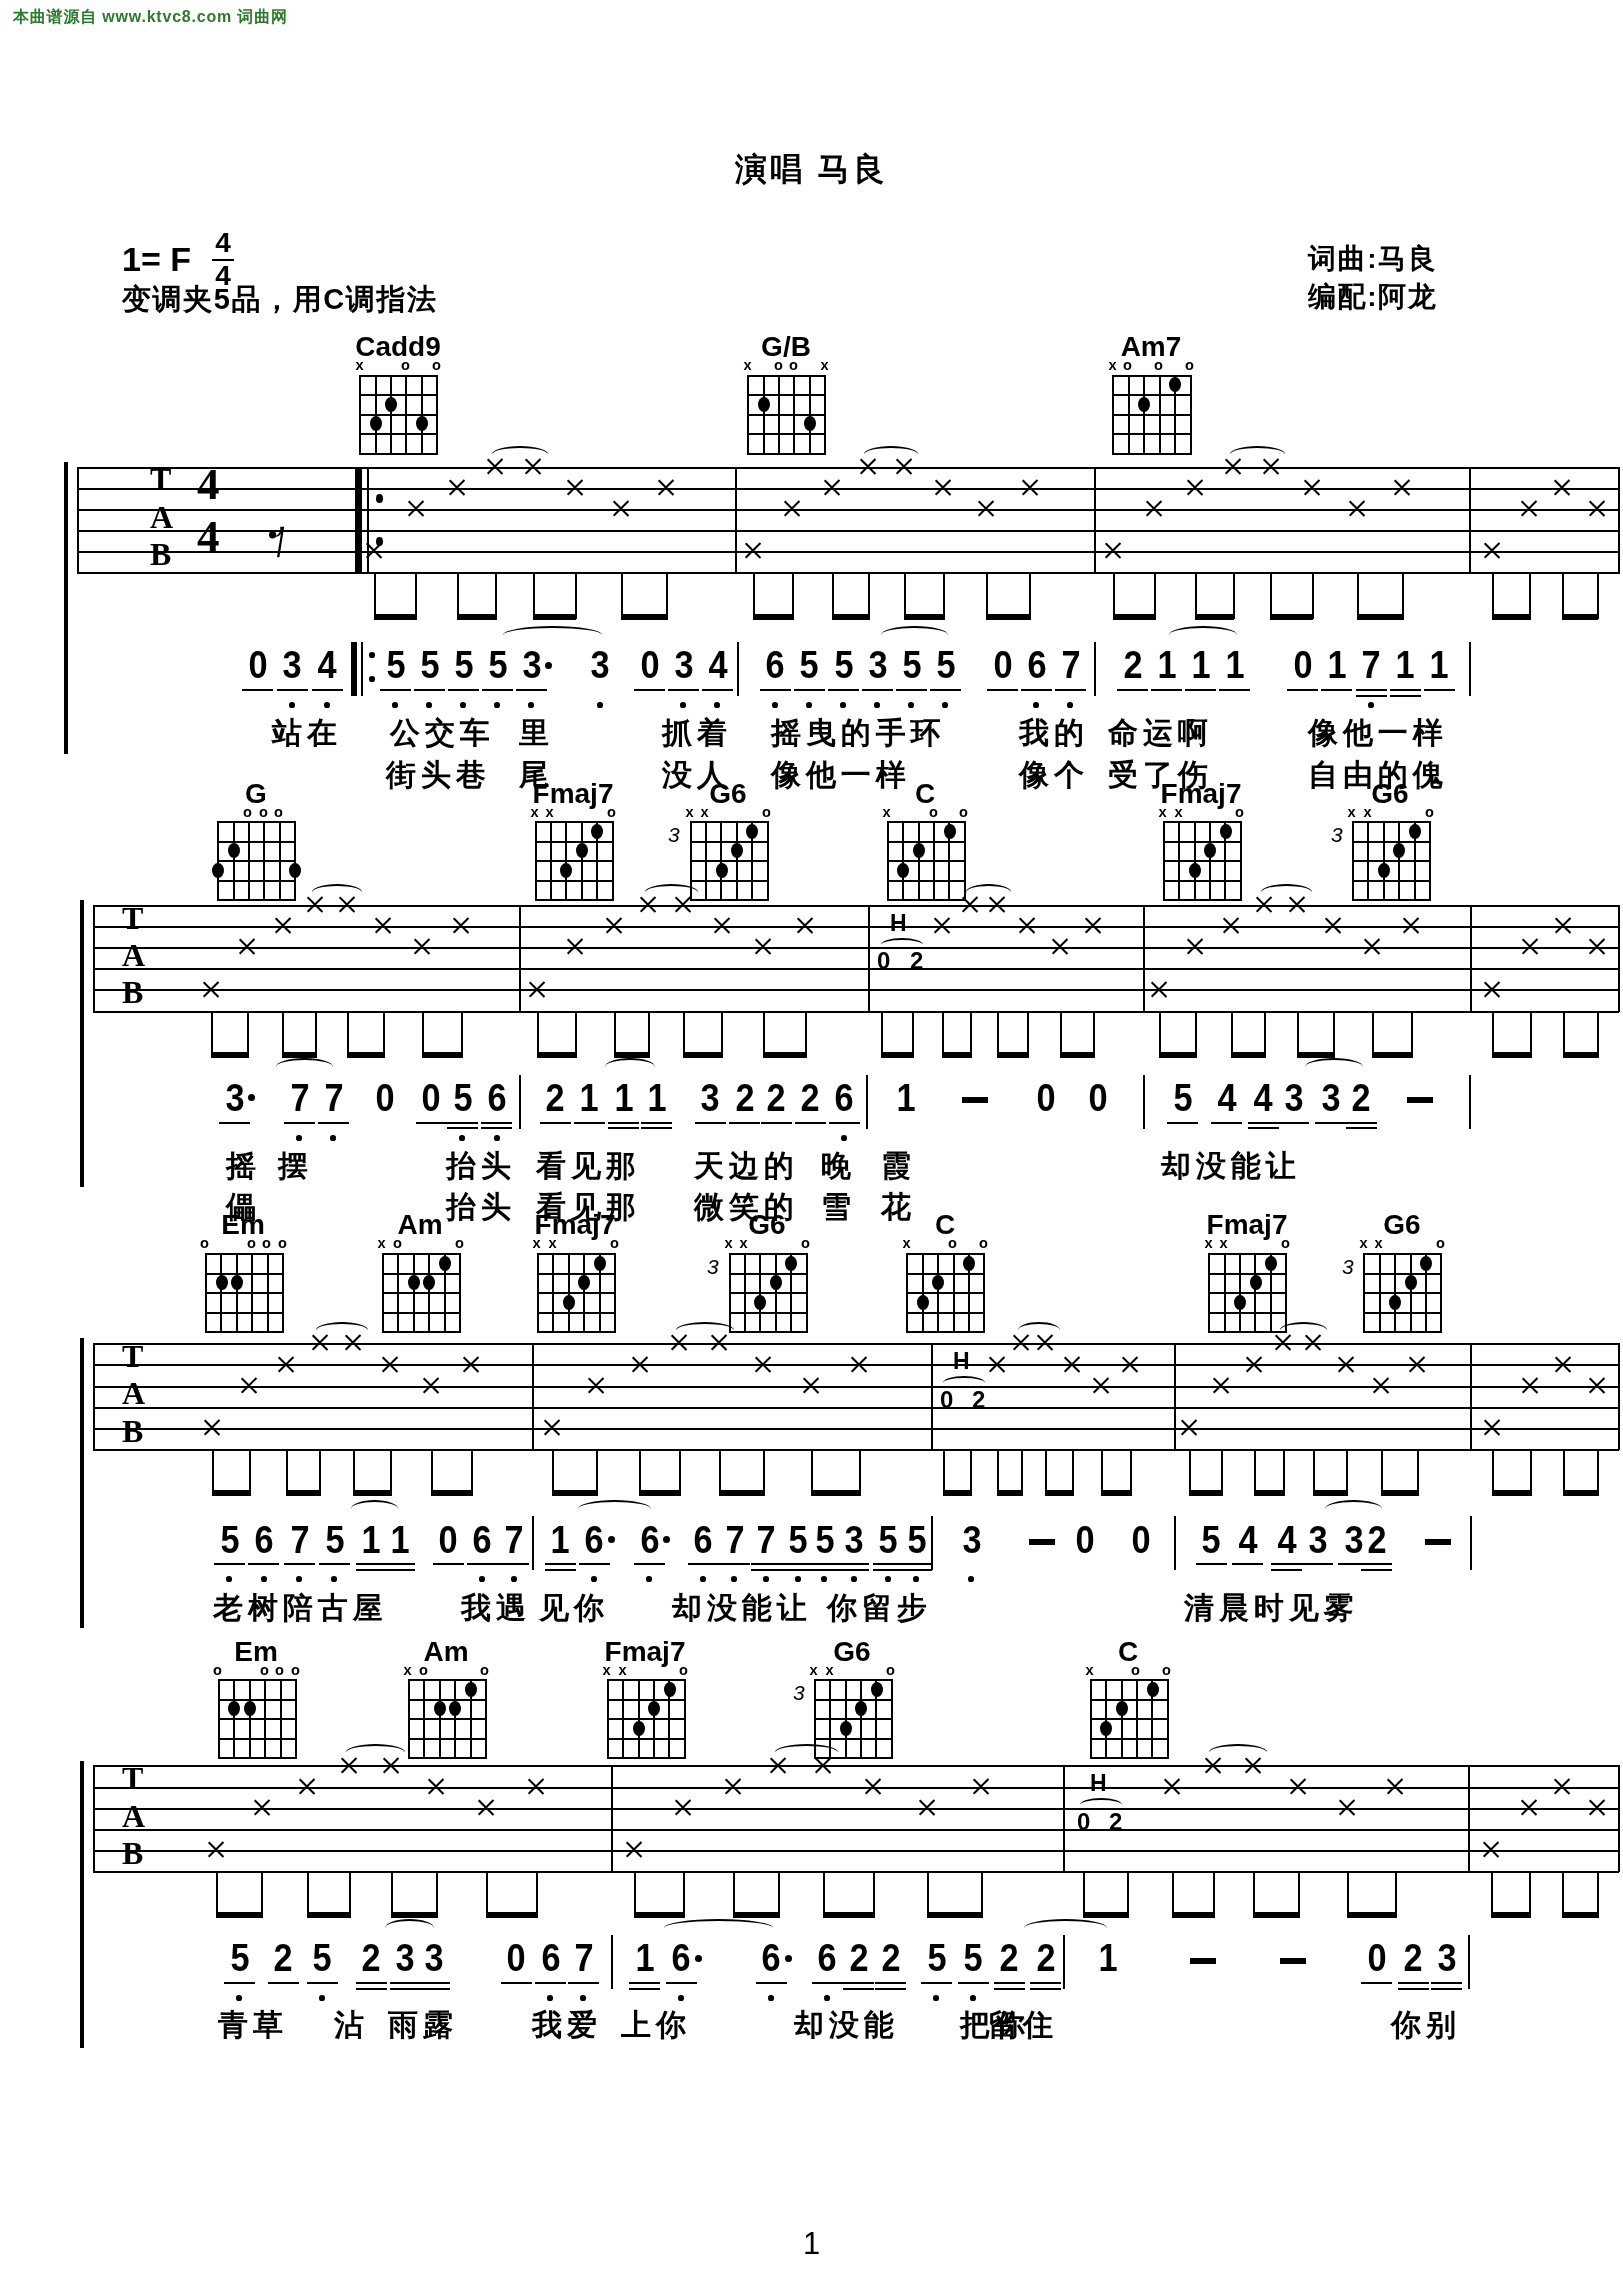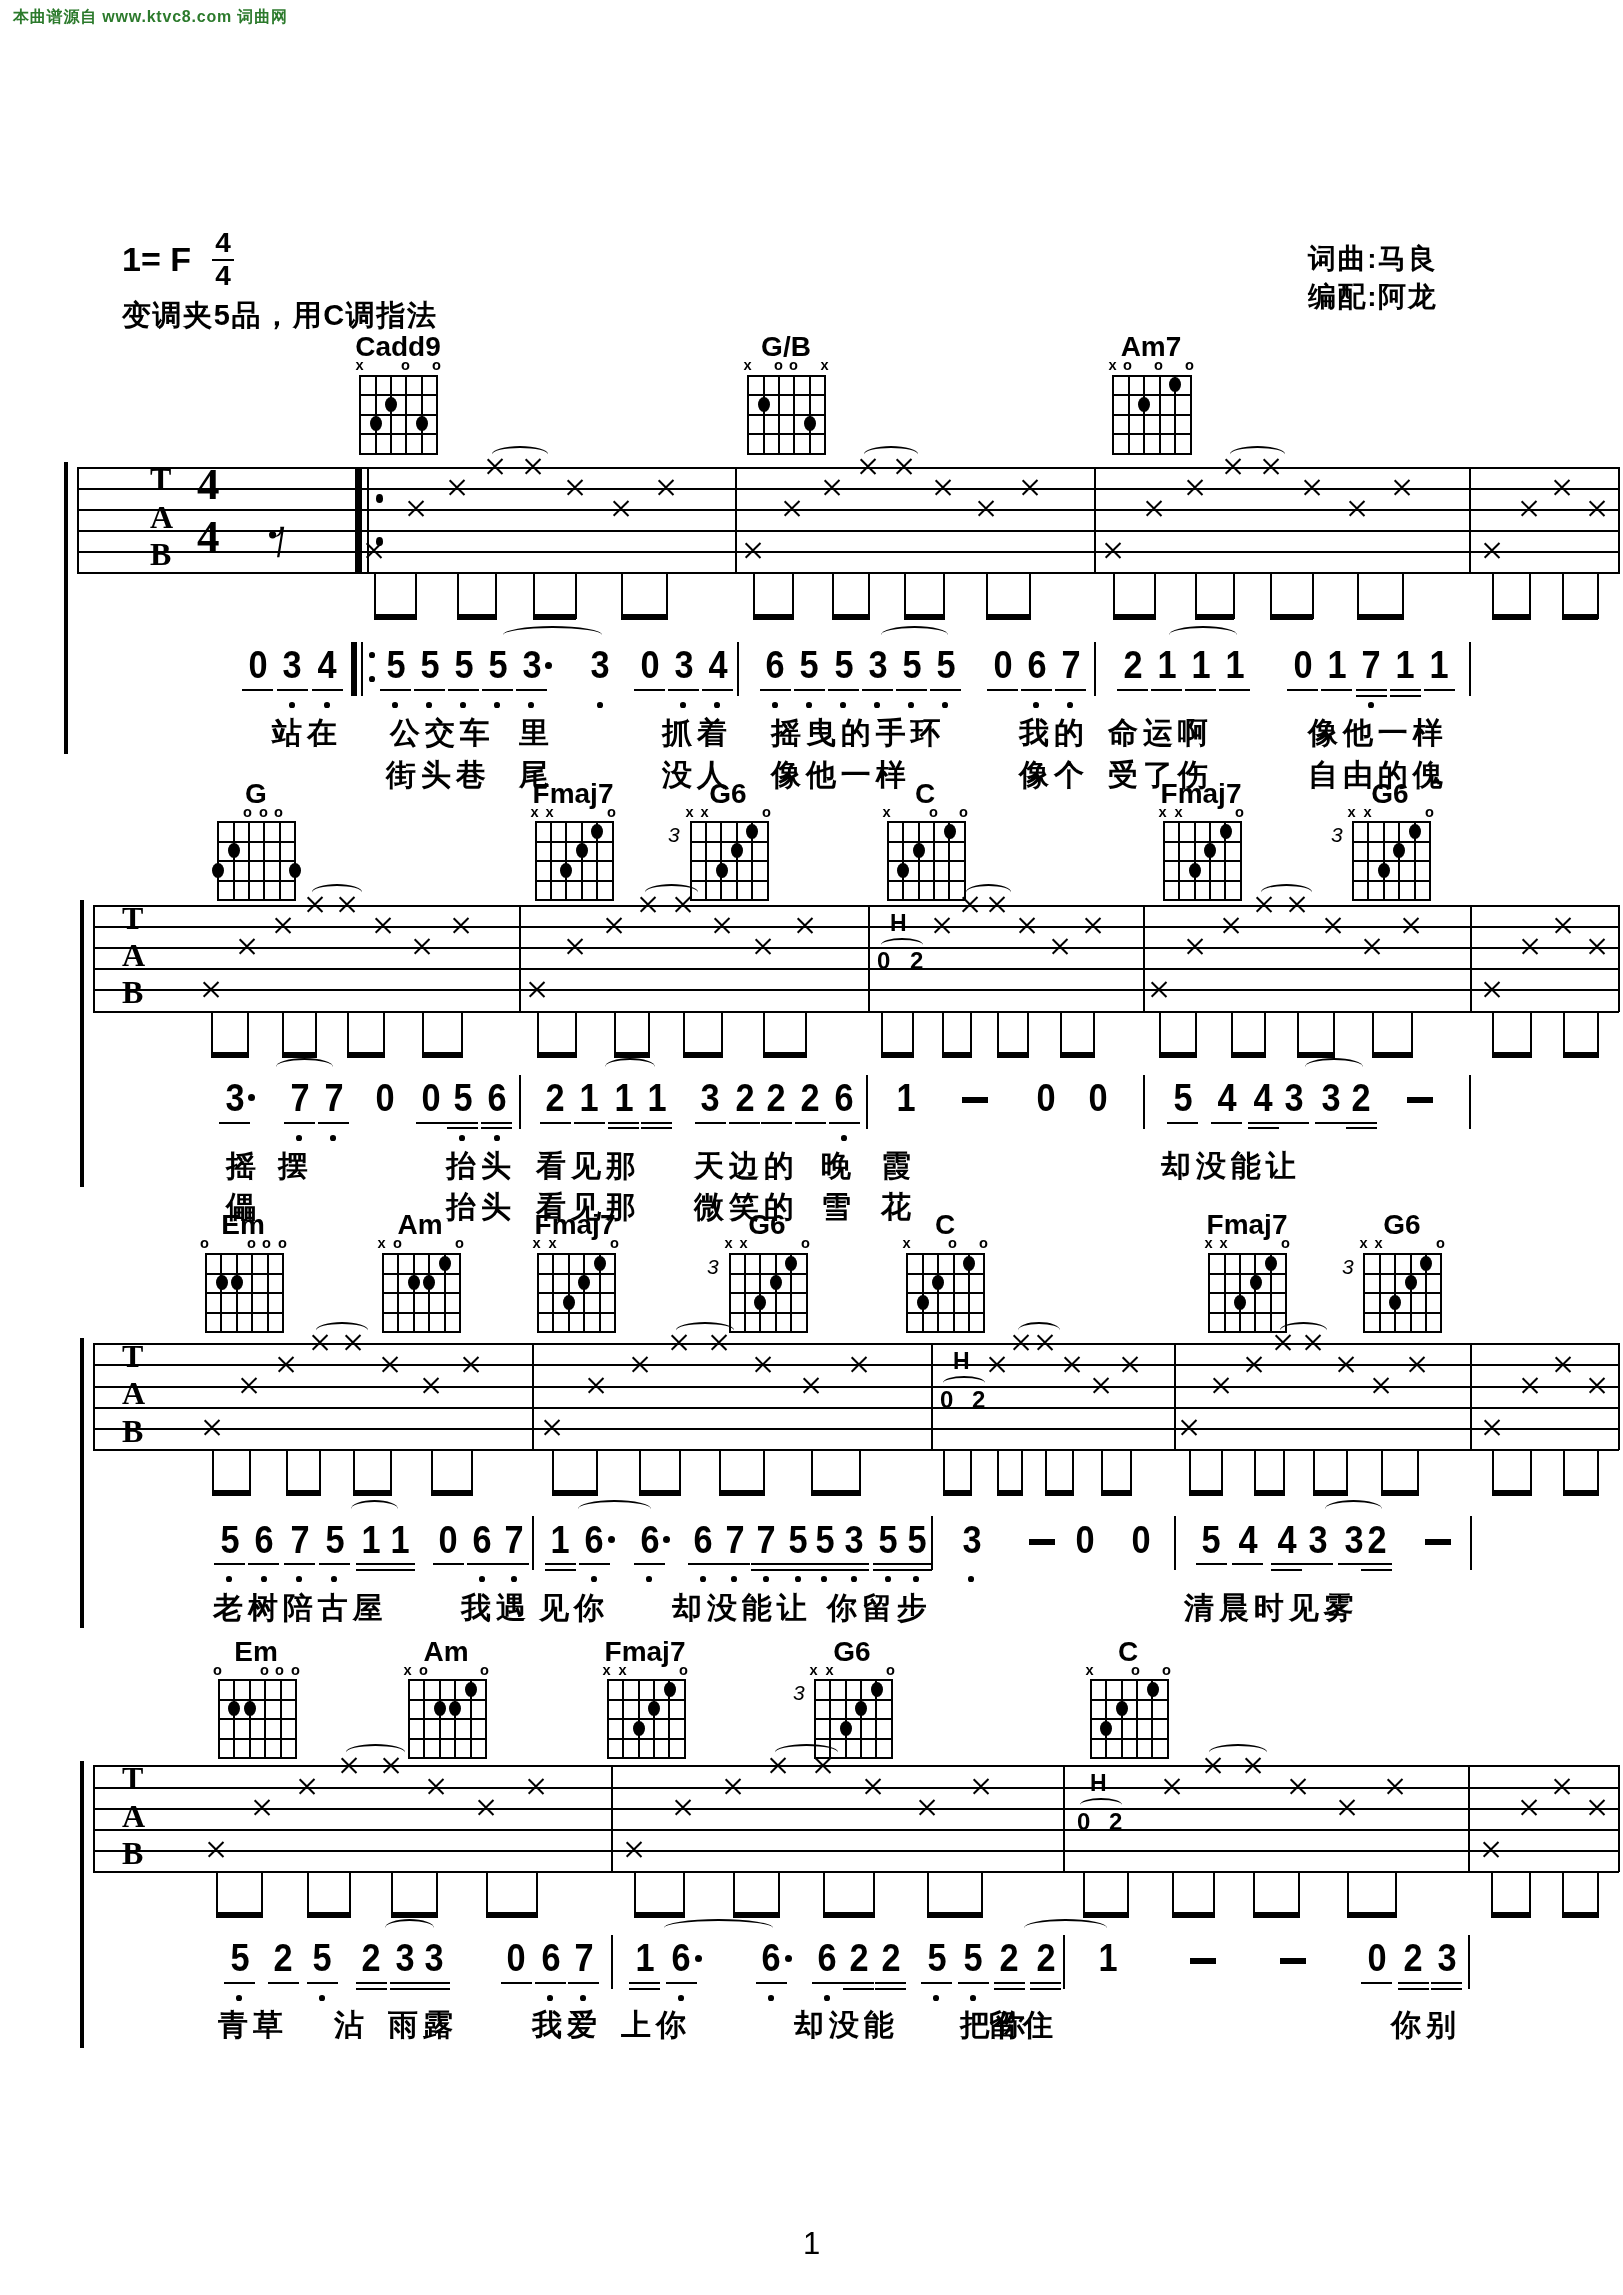--- a/index.html
+++ b/index.html
@@ -6,21 +6,21 @@
   #page{position:relative;width:1623px;height:2295px;background:#ffffff;overflow:hidden;
         font-family:"Liberation Sans",sans-serif;color:#000;}
   .abs{position:absolute;}
   .watermark{left:13px;top:6.5px;font-size:16px;letter-spacing:0.8px;font-weight:bold;}
   .title{left:0;top:54px;width:1623px;text-align:center;font-size:54px;font-weight:bold;letter-spacing:4.9px;}
   .subtitle{left:0;top:148px;width:1623px;text-align:center;font-size:32px;font-weight:bold;letter-spacing:3.2px;}
   .keyline{left:122px;top:229px;font-size:34px;font-weight:bold;display:flex;align-items:center;}
   .frac{display:inline-block;margin-left:21px;text-align:center;font-size:28px;line-height:1.0;}
   .frac .ft{display:block;border-bottom:2.4px solid #000;padding:0 3.2px 1.6px 3.2px;}
   .frac .fb{display:block;padding-top:1.6px;}
-  .capo{left:122px;top:296px;font-size:29px;font-weight:bold;letter-spacing:1.6px;}
+  .capo{left:122px;top:280px;font-size:29px;font-weight:bold;letter-spacing:1.6px;}
   .credit1{left:1308px;top:240px;font-size:28px;font-weight:bold;letter-spacing:1.6px;}
   .credit2{left:1308px;top:278px;font-size:28px;font-weight:bold;letter-spacing:1.6px;}
   .pagenum{left:0;top:2226px;width:1623px;text-align:center;font-size:31px;}
   .line{background:#000;}
   .chord-label{font-size:28px;font-weight:bold;text-align:center;}
   .marker{font-size:14.6px;font-weight:bold;text-align:center;width:13px;}
   .basefret{font-size:21px;font-style:italic;}
   .dot{background:#000;border-radius:50%;}
   .tabletter{font-family:"Liberation Serif",serif;font-size:32px;font-weight:bold;line-height:1;}
   .timesig{font-family:"Liberation Serif",serif;font-size:45px;font-weight:bold;line-height:1;}
@@ -32,20 +32,21 @@
   .num{font-size:39px;line-height:1;font-weight:bold;transform:scaleX(.88);transform-origin:center;width:28px;text-align:center;}
   .lyric{font-size:30px;font-weight:bold;letter-spacing:4.9px;white-space:nowrap;}
   .annH{font-size:23px;font-weight:bold;}
   .annN{font-size:24px;font-weight:bold;}
 </style>
 </head>
 <body>
 
 <div id="page">
   <div class="abs watermark" style="color: rgb(44, 122, 44);">本曲谱源自 www.ktvc8.com 词曲网</div>
+  <div class="abs subtitle">演唱 马良</div>
   <div class="abs keyline">
     <span>1= F</span>
     <span class="frac">
       <span class="ft">4</span>
       <span class="fb">4</span>
     </span>
   </div>
   <div class="abs capo">变调夹5品，用C调指法</div>
   <div class="abs credit1">词曲:马良</div>
   <div class="abs credit2">编配:阿龙</div>

